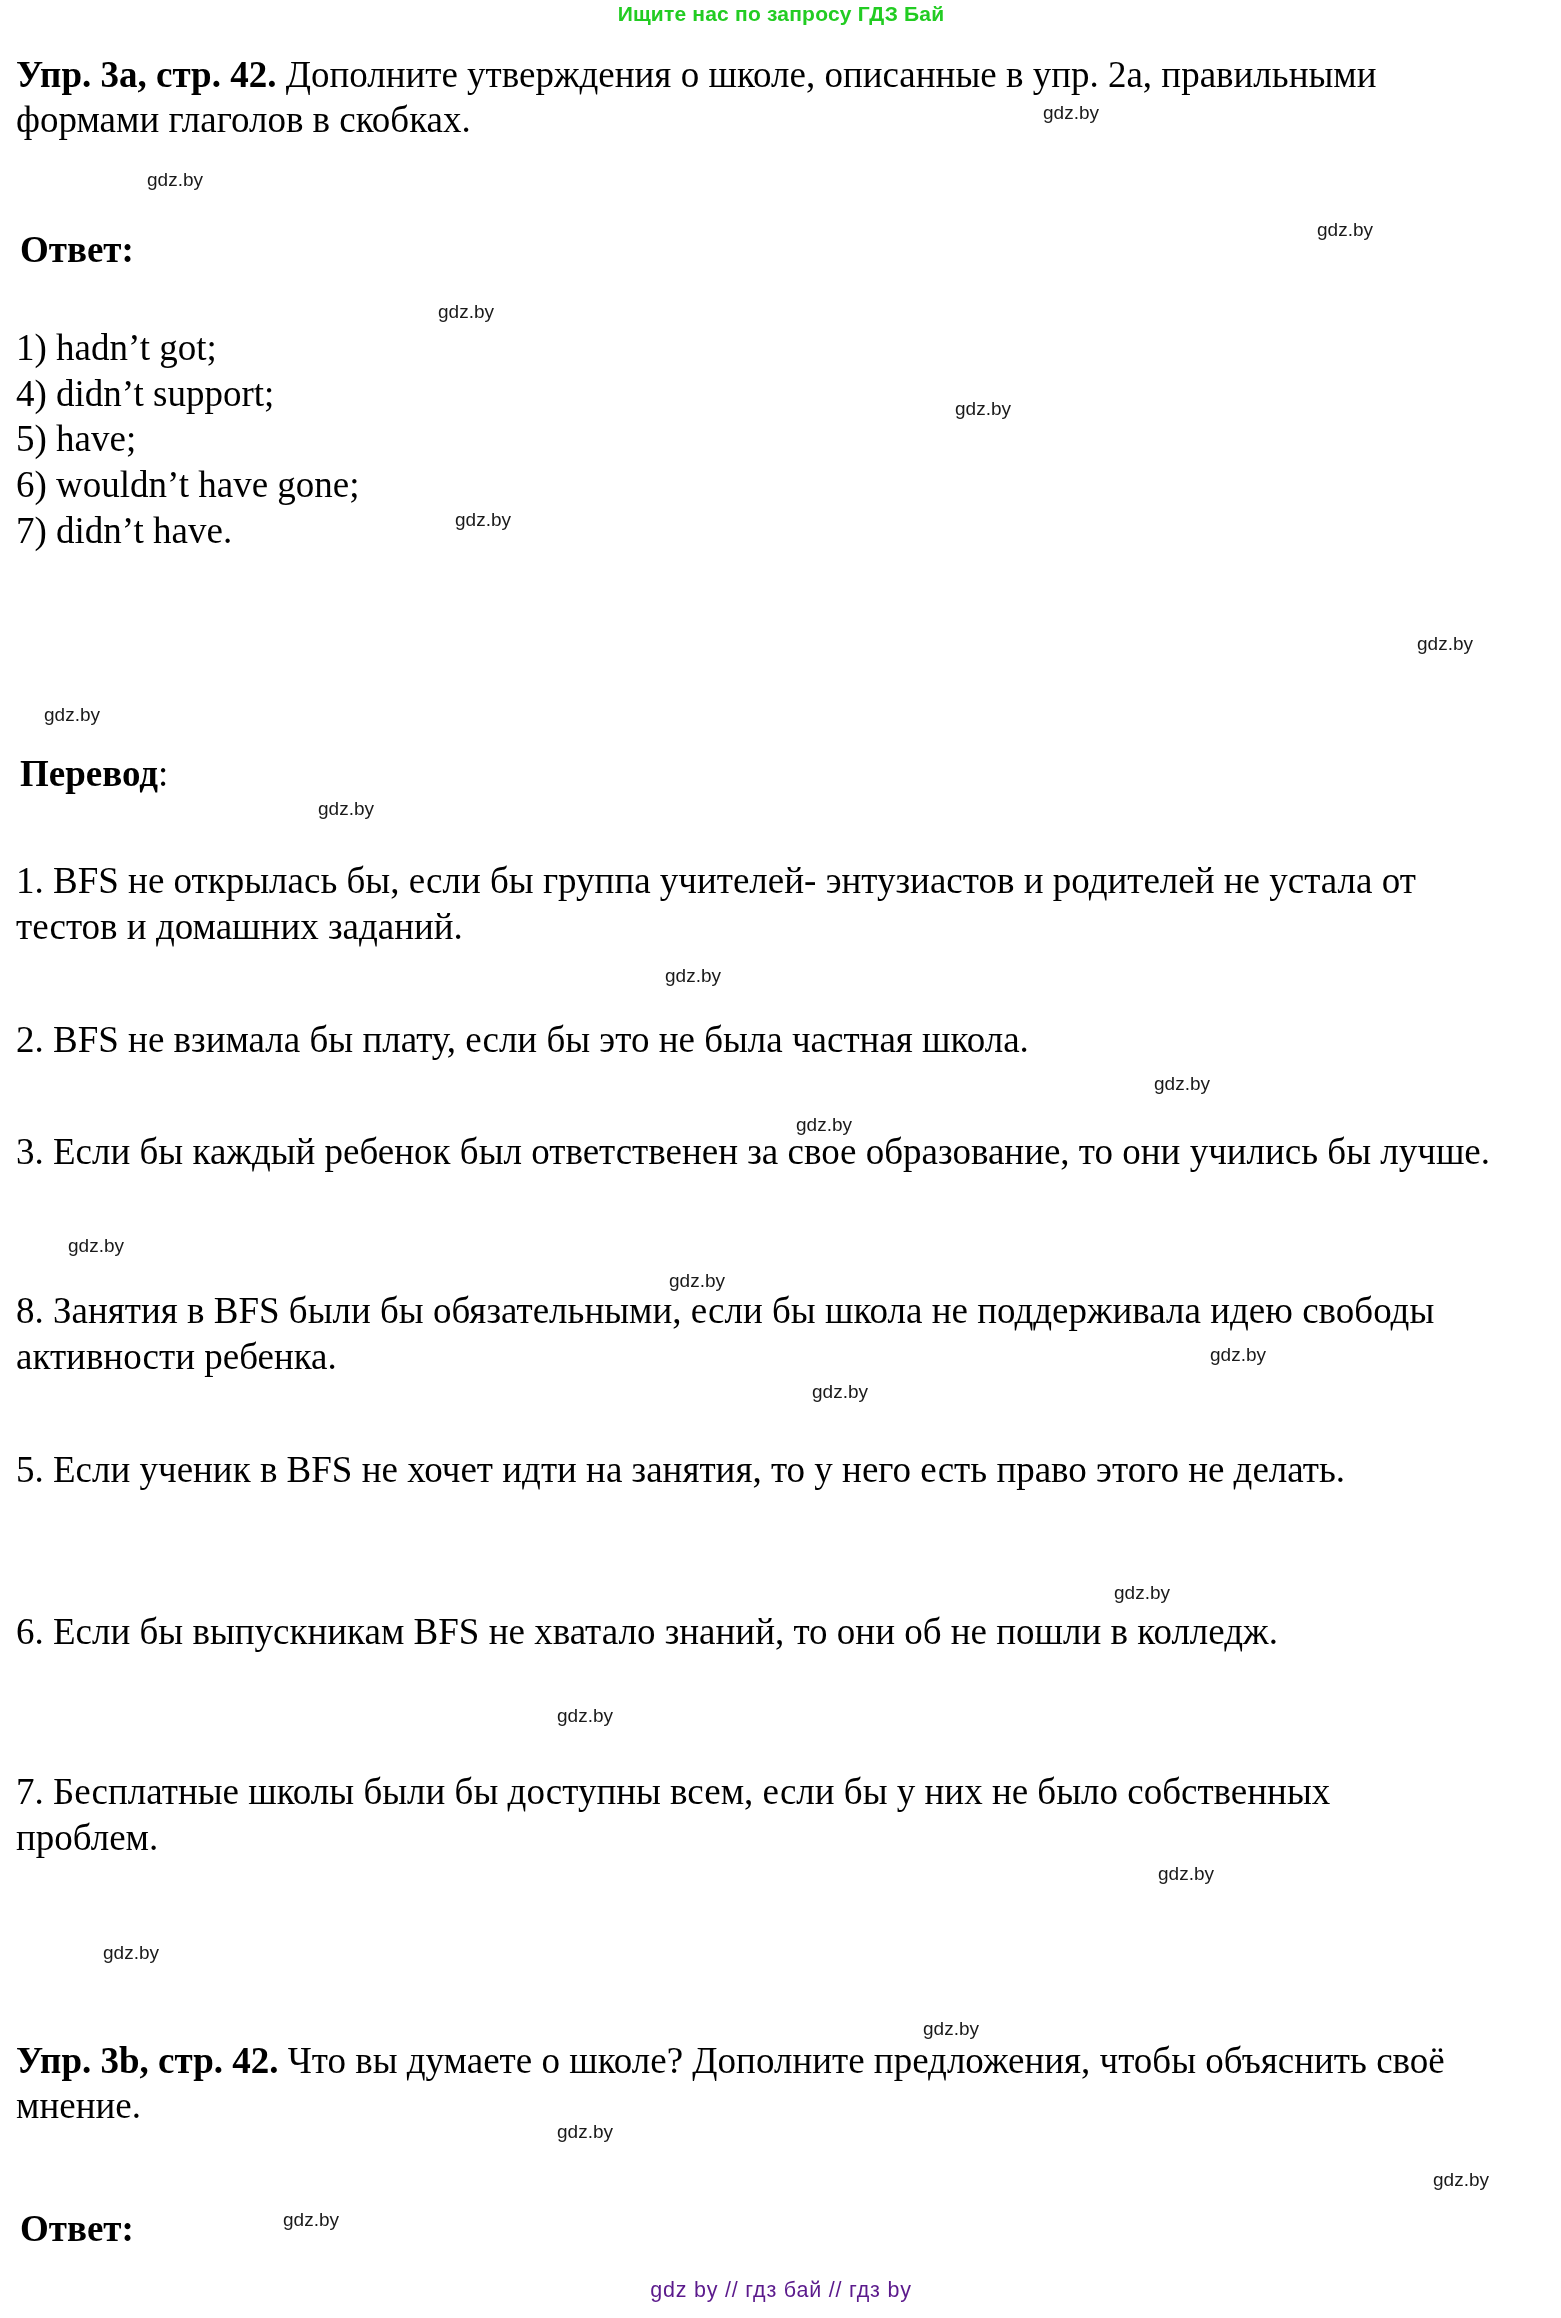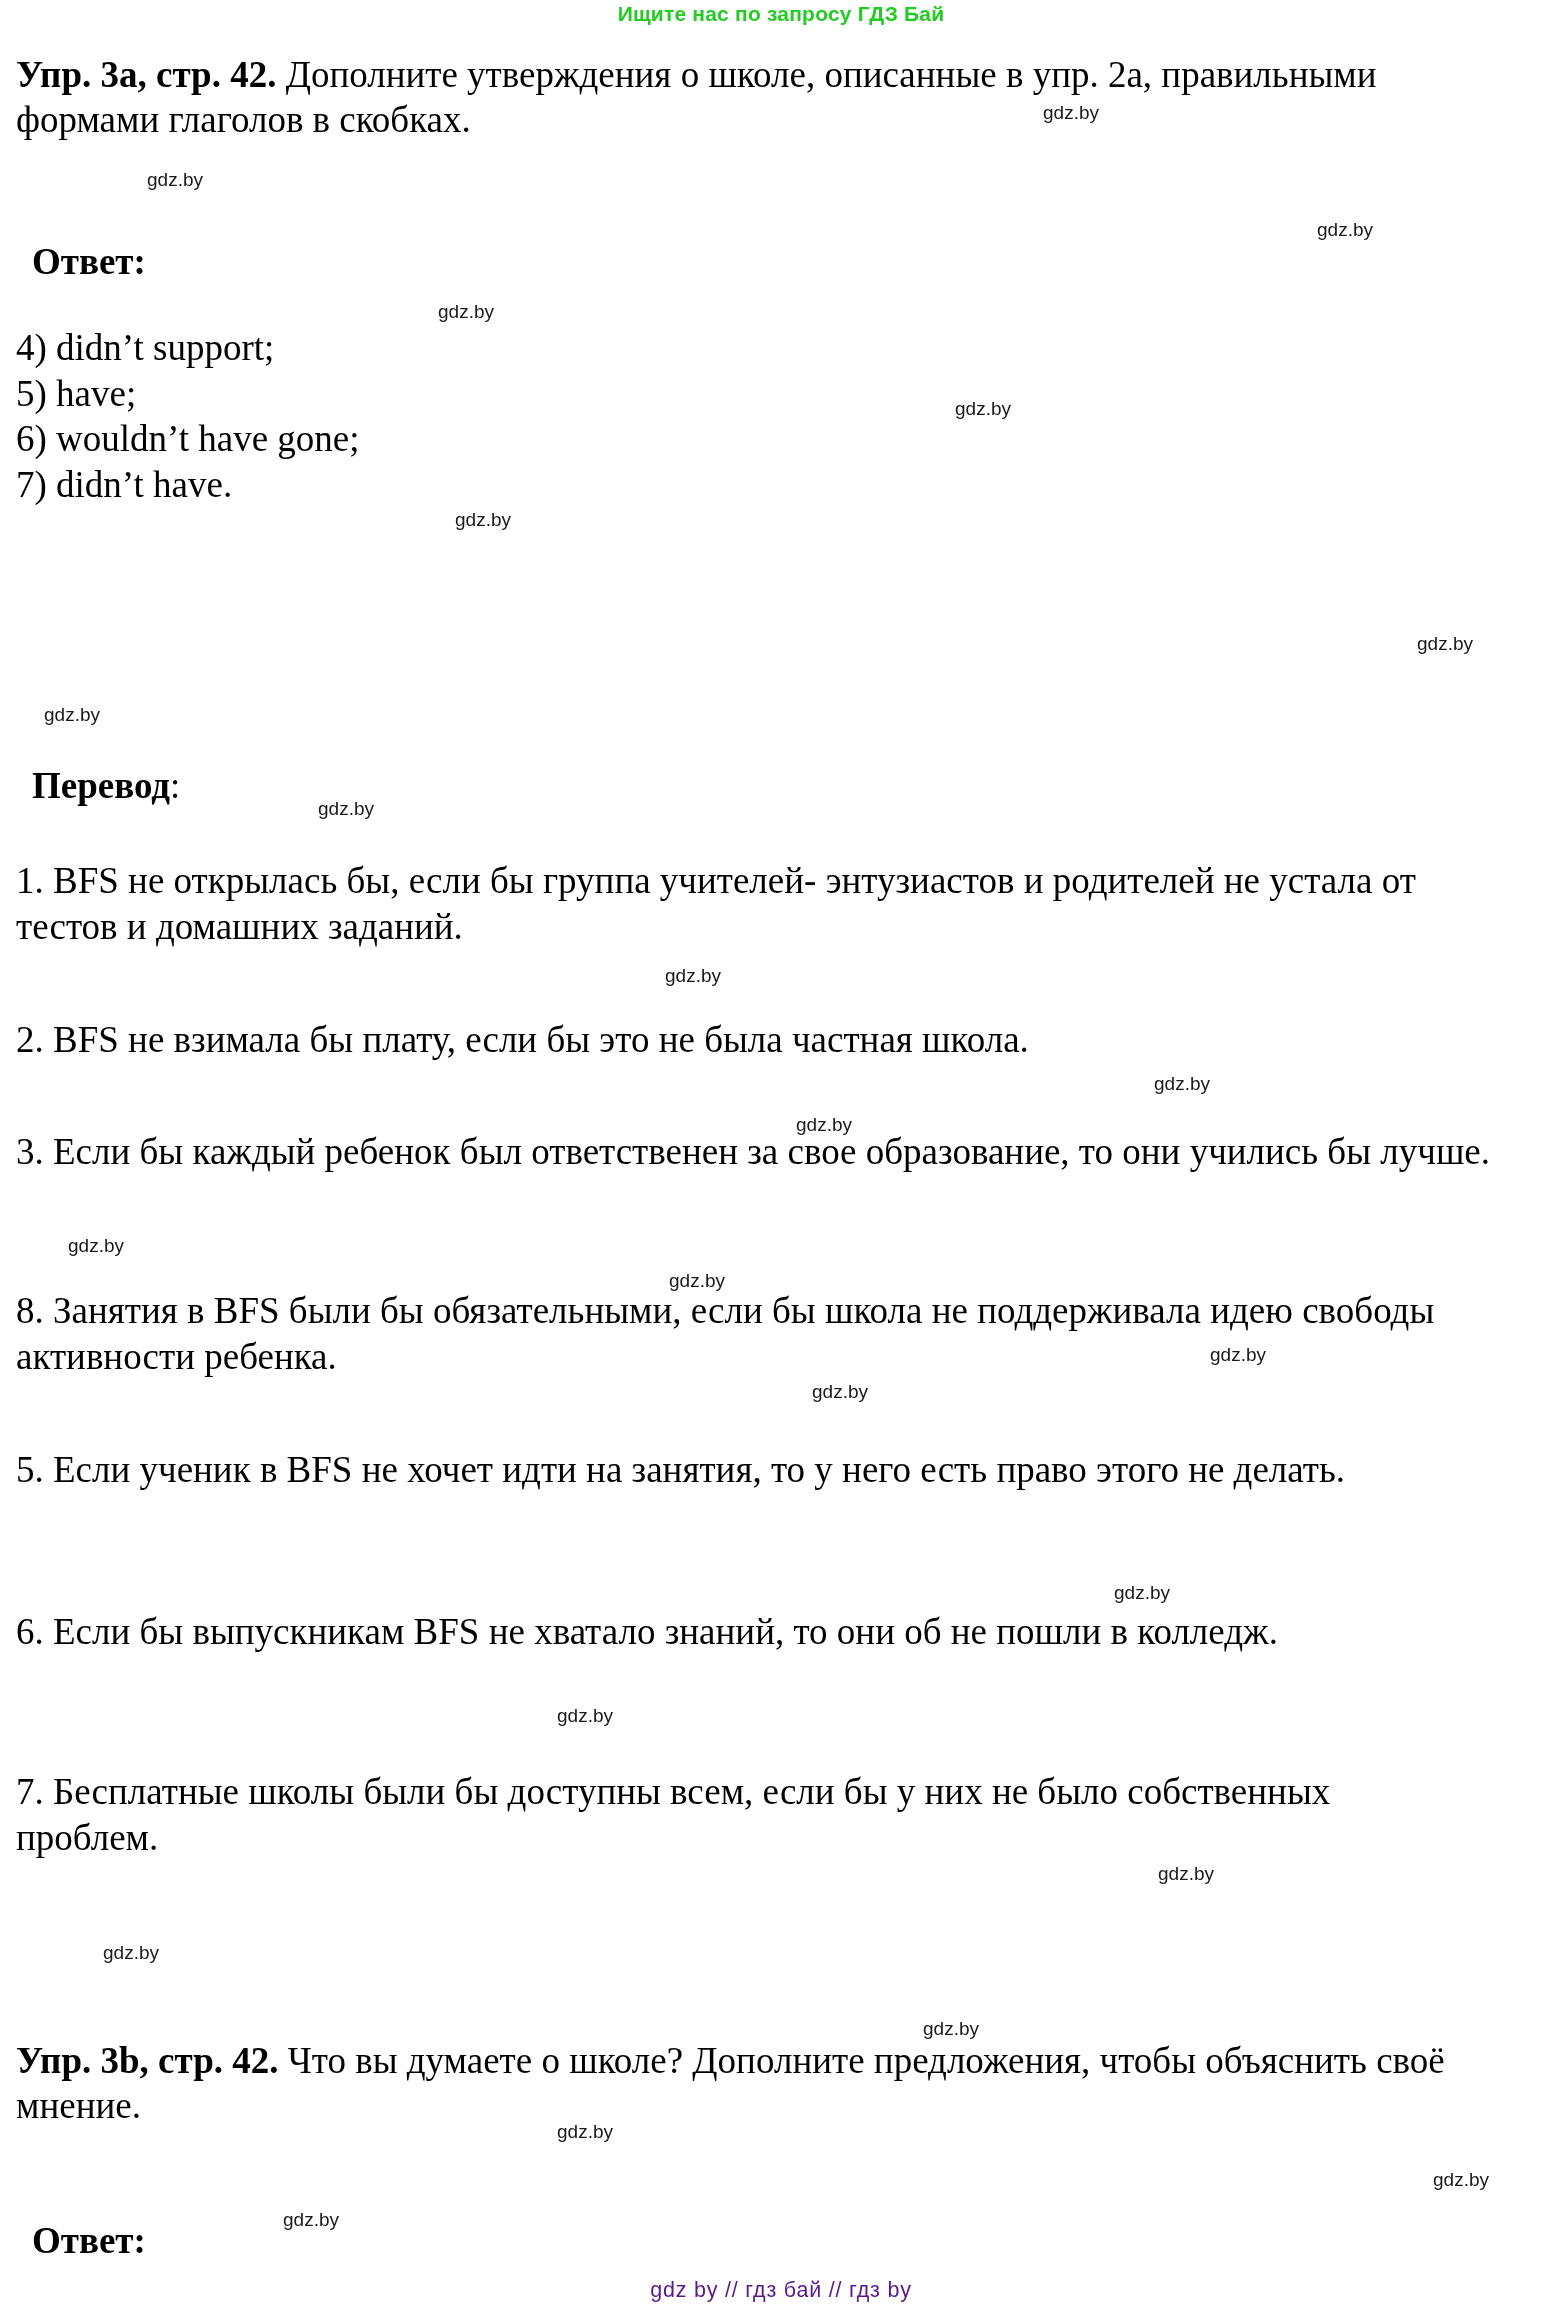--- a/index.html
+++ b/index.html
@@ -54,21 +54,21 @@
   }
 
   .para.width-narrow { width: 1496px; }
 
   b.bold { font-weight: bold; }
 
   .heading {
     font-size: 37px;
     font-weight: bold;
     line-height: 1.2;
-    margin: 16px;
+    margin: 4px;
   }
   .heading .thin { font-weight: normal; }
 
   .answers {
     font-size: 37px;
     line-height: 1.235;
     margin: 0;
   }
   .answers div { white-space: nowrap; }
 
@@ -112,20 +112,21 @@
     <p class="para width-narrow">
       <b class="bold">Упр. 3a, стр. 42.</b><span> Дополните утверждения о школе, описанные в упр. 2a, правильными формами глаголов в скобках.</span>
     </p>
   </div>
 
   <div class="block" style="top: 224px;">
     <p class="heading">Ответ:</p>
   </div>
 
   <div class="block answers" style="top: 325px;">
+    <div>1) hadn’t got;</div>
     <div>4) didn’t support;</div>
     <div>5) have;</div>
     <div>6) wouldn’t have gone;</div>
     <div>7) didn’t have.</div>
   </div>
 
   <div class="block" style="top: 748px;">
     <p class="heading"><span>Перевод</span><span class="thin">:</span></p>
   </div>
 

